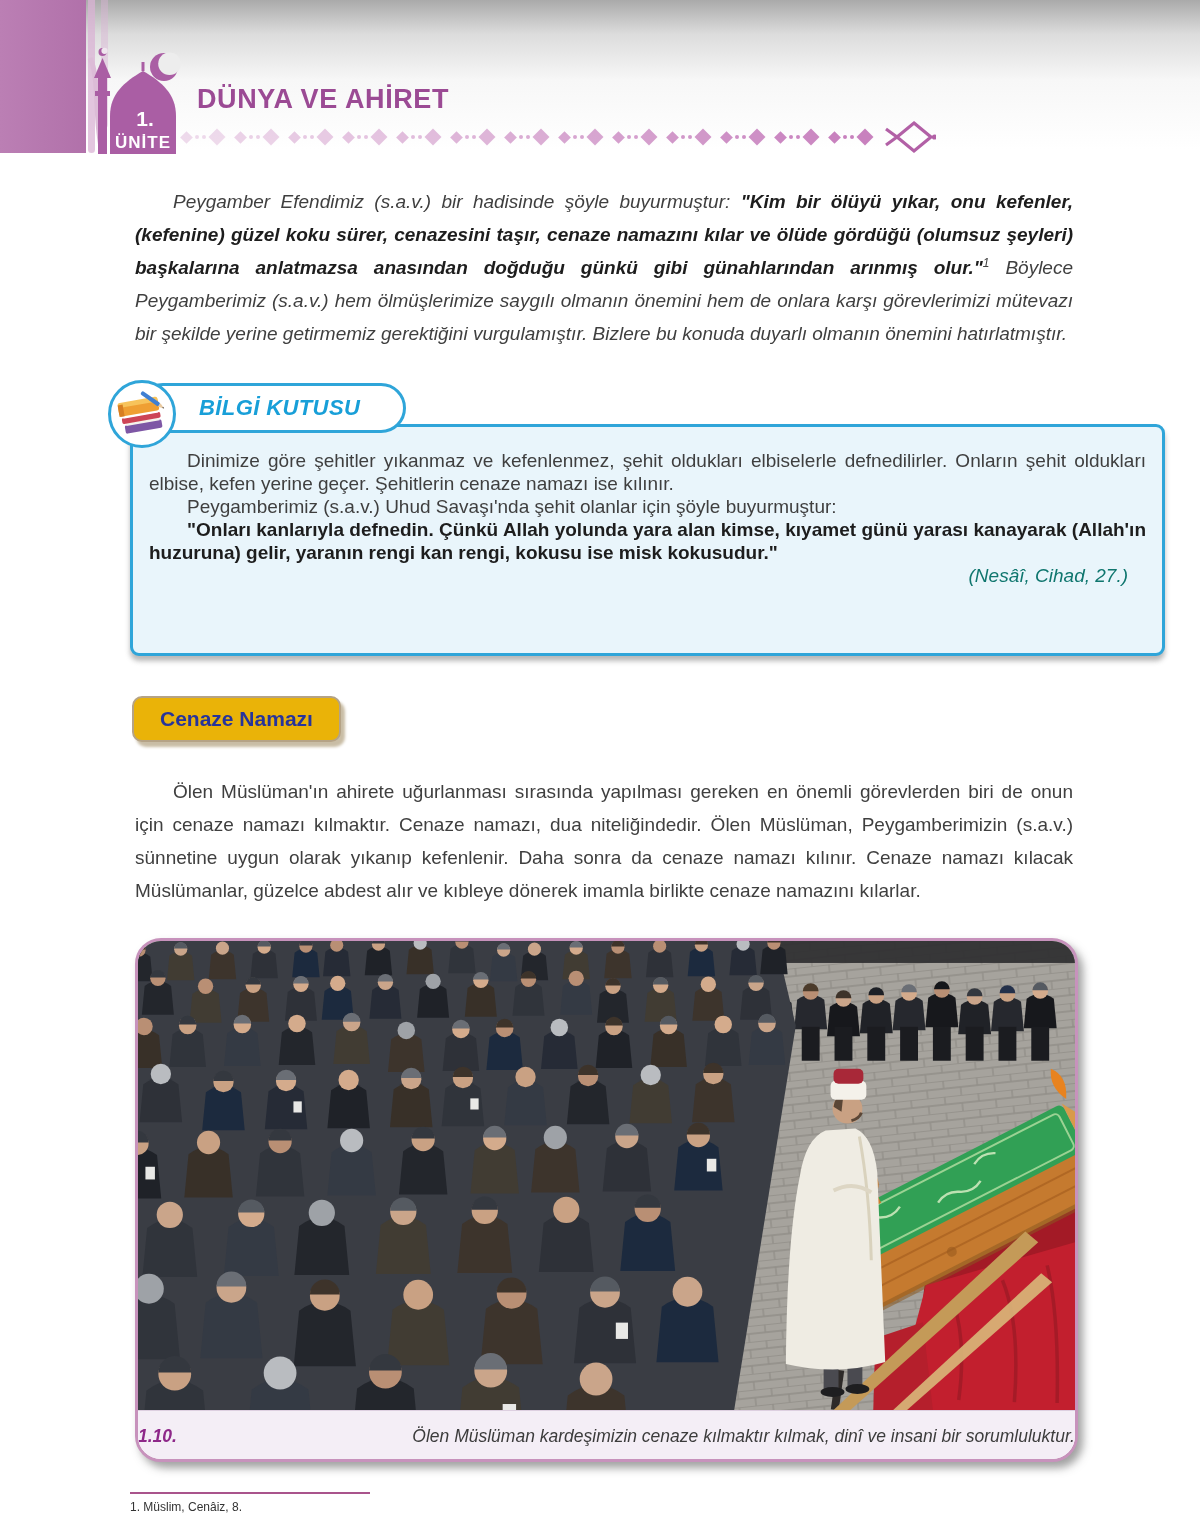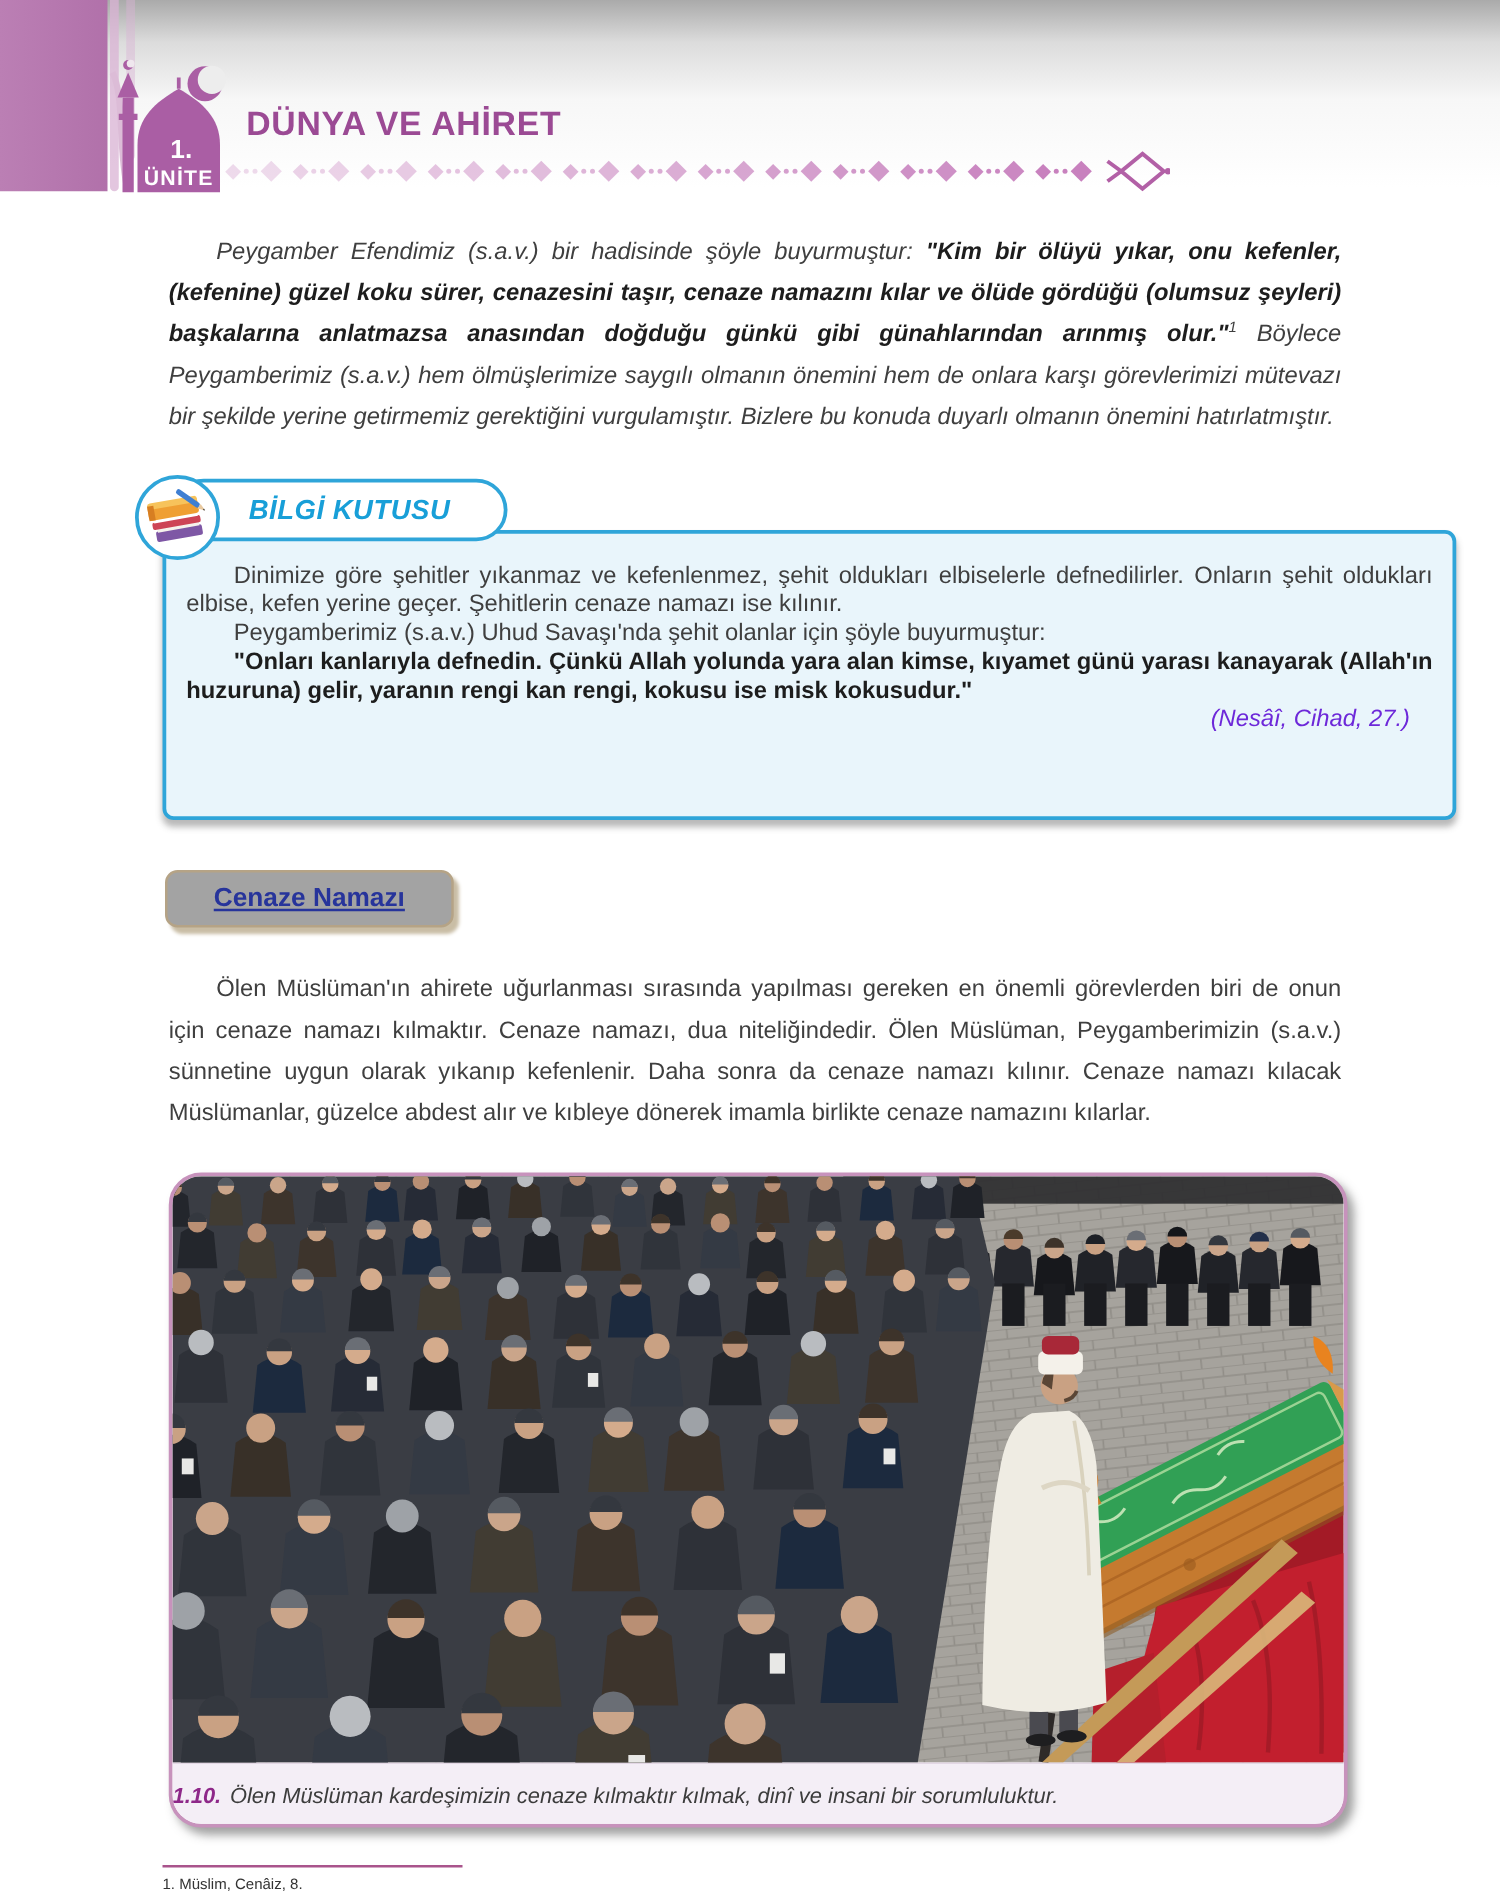--- a/index.html
+++ b/index.html
@@ -52,55 +52,55 @@
     box-sizing:border-box;
     background:#e9f5fb; border:3px solid #2fa5d9; border-radius:9px;
     box-shadow:0 5px 5px rgba(100,100,100,.45);
   }
   .info-body{
     position:absolute; left:0; right:0; top:22px; padding:0 16px;
     font-size:19px; line-height:23px; text-align:justify; color:#3f3f3f;
   }
   .info-body .ind{text-indent:38px;}
   .info-quote{font-weight:bold; color:#1d1d1d; text-indent:38px;}
-  .info-attr{text-align:right; font-style:italic; color:#6d28d9; padding-right:18px;}
+  .info-attr{text-align:right; font-style:italic; color:#0f766e; padding-right:18px;}
   .info-head{position:absolute; left:108px; top:380px; height:68px; width:330px;}
   .info-pill{
     position:absolute; left:30px; top:3px; height:50px; width:268px;
     box-sizing:border-box;
     background:#ffffff; border:3px solid #2fa5d9; border-radius:30px;
     display:flex; align-items:center; padding-left:58px;
     font-style:italic; font-weight:bold; font-size:22px; color:#189fd8;
     letter-spacing:.4px;
   }
   .info-icon-circle{
     position:absolute; left:0; top:0; width:68px; height:68px; box-sizing:border-box;
     border-radius:50%; background:#ffffff; border:3px solid #2fa5d9;
     display:flex; align-items:center; justify-content:center;
   }
   
   .section-heading{
     position:absolute; left:132px; top:696px;
-    padding:9px 37px; background:#a3a3a3;
+    padding:9px 26px; background:#eab308;
     border:2px solid #b5a386; border-radius:10px;
     box-shadow:4px 5px 3px #c9bda5;
-    font-weight:bold; font-size:21px; color:#27349b;text-decoration:underline;
+    font-weight:bold; font-size:21px; color:#27349b;
   }
   .p2{position:absolute; left:135px; top:756px; width:938px; text-indent:38px;}
   
   .figure{
     position:absolute; left:135px; top:938px; width:943px; height:524px;
     box-sizing:border-box;
     border:3px solid #c792bc; border-radius:26px; overflow:hidden;
     box-shadow:5px 6px 8px rgba(70,70,70,.5); background:#fff;
   }
   .figure-photo{display:block; width:937px; height:469px;}
   .figure-caption{
     height:51px; background:#f4eef6; border-top:1px solid #ddcfe0;
-    display:flex; align-items:center; justify-content:flex-start;
+    display:flex; align-items:center; justify-content:space-between;
     font-size:17.5px; font-style:italic; color:#3c3c3c;
   }
   .cap-num{color:#8e2889; font-weight:bold; margin-right:7px;}
   
   .footnote-rule{position:absolute; left:130px; top:1492px; width:240px; height:2px; background:#a9548c;}
   .footnote{position:absolute; left:130px; top:1500px; font-size:12px; color:#333;}
 </style>
 </head>
 <body>
 

